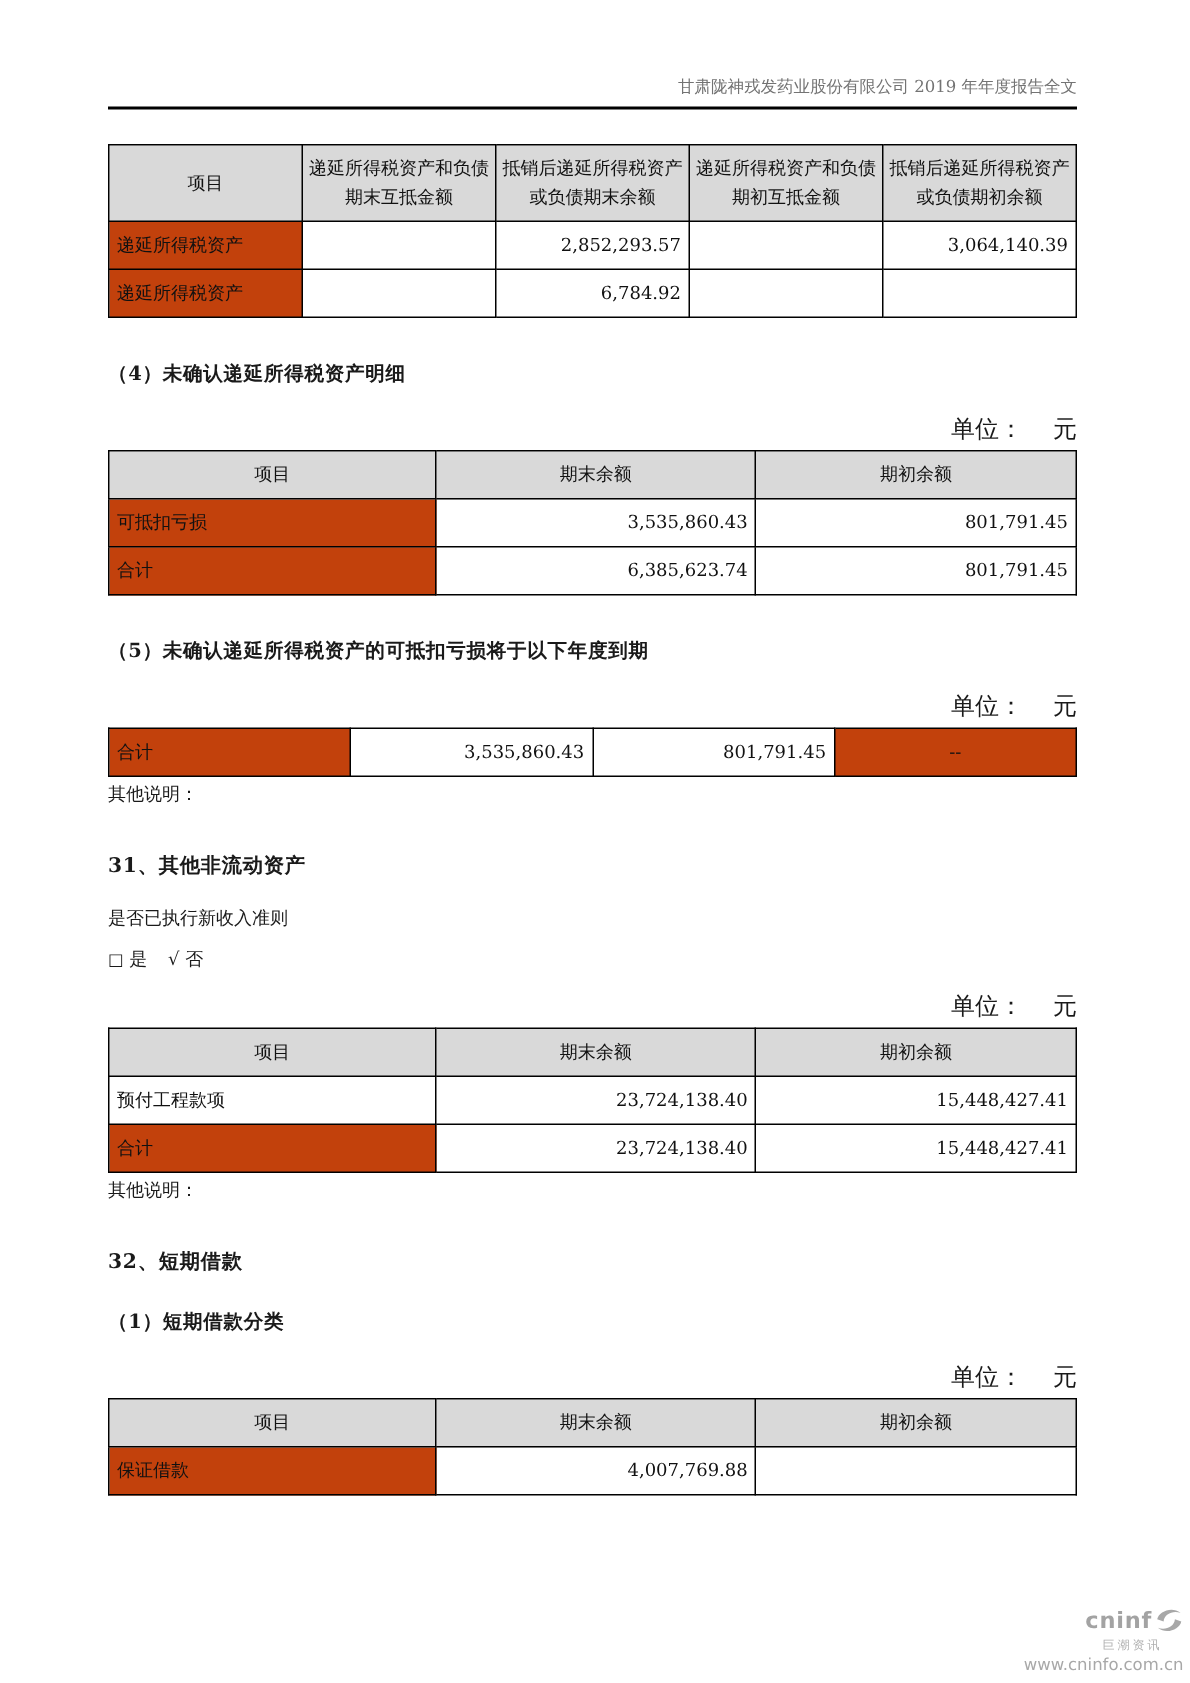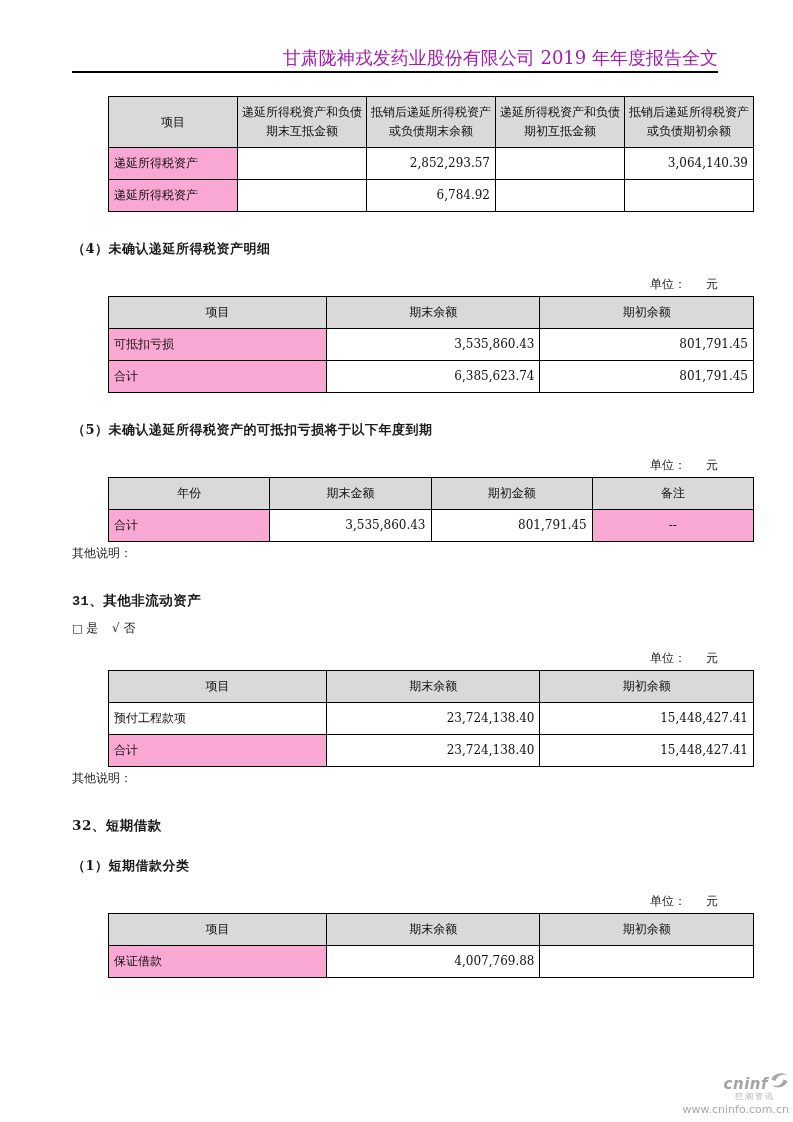--- a/index.html
+++ b/index.html
@@ -9,71 +9,71 @@
     font-family:"DejaVu Serif","Liberation Serif",serif;
     color:#1a1a1a;
     -webkit-font-smoothing:antialiased;
   }
   .page { position:relative; width:793px; height:1122px; overflow:hidden; background:#fff; }
   .content { position:absolute; left:72px; top:0; width:646px; }
 
   .doc-title {
     padding-top:50px;
     text-align:right;
-    font-size:18px;
+    font-size:11px;
     line-height:16px;
-    color:#a21caf;
+    color:#737373;
   }
   .header-rule {
     border:none;
     border-top:2px solid #000;
     margin:5px 0 0 0;
   }
 
   table {
     width:100%;
     border-collapse:collapse;
     table-layout:fixed;
     font-size:12px;
     color:#111;
   }
   table, td, th { border:1px solid #000; }
-  table { border-width:1.5px;margin-left:36px; }
+  table { border-width:1.5px; }
   th {
     background:#d9d9d9;
     font-weight:normal;
     text-align:center;
     vertical-align:middle;
     padding:2px 4px;
     line-height:1.55;
   }
   td {
     vertical-align:middle;
     padding:2px 5px;
     height:27px;
     line-height:1.3;
   }
   td.lbl { text-align:left; }
   td.num { text-align:right; }
   td.ctr { text-align:center; }
-  td.shade { background:#f9a8d4; }
+  td.shade { background:#c2410c; }
   .t1 th { height:46px; }
   .th-plain { height:27px; }
 
   .sec-heading {
     font-size:13px;
     font-weight:bold;
     margin-top:28px;
     letter-spacing:0.5px;
   }
   .sec-heading.big { font-size:13.5px; }
 
   .unit-line {
     text-align:right;
-    font-size:12px;
+    font-size:16px;
     margin-top:18px;
     margin-bottom:3px;
   }
   .unit-line .unit-cur { margin-left:20px; }
 
   .notes-line {
     font-size:12px;
     margin-top:3px;
   }
   .plain-line {
@@ -91,24 +91,23 @@
     position:absolute;
     right:4px;
     bottom:6px;
     text-align:right;
     color:#a8a8a8;
     line-height:1.1;
     width:120px;
   }
   .footer-logo .brand-row {
     display:flex;
-    align-items:flex-end;
+    align-items:flex-start;
     justify-content:flex-end;
     gap:2px;
-    font-style:italic;
   }
   .footer-logo .brand {
     font-family:"DejaVu Sans","Liberation Sans",sans-serif;
     font-weight:bold;
     font-size:15px;
     letter-spacing:0.5px;
     color:#a3a3a3;
   }
   .footer-logo .sub {
     font-family:"DejaVu Sans","Liberation Sans",sans-serif;
@@ -201,37 +200,32 @@
       <span>单位：</span><span class="unit-cur">元</span>
     </div>
     <table>
       <colgroup>
           <col style="width:25%">
           <col style="width:25%">
           <col style="width:25%">
           <col style="width:25%">
         </colgroup>
       <tbody>
-          <tr>
-        <th class="th-plain">年份</th>
-        <th class="th-plain">期末金额</th>
-        <th class="th-plain">期初金额</th>
-        <th class="th-plain">备注</th>
-      </tr>
       <tr>
         <td class="lbl shade">合计</td>
         <td class="num">3,535,860.43</td>
         <td class="num">801,791.45</td>
         <td class="ctr shade">--</td>
       </tr>
     </tbody>
       </table>
     <div class="notes-line">其他说明：</div>
 
-    <div class="sec-heading big" style="margin-top:30px;font-family:Liberation Mono, monospace;">31、其他非流动资产</div>
+    <div class="sec-heading big" style="margin-top:30px;">31、其他非流动资产</div>
+    <div class="plain-line">是否已执行新收入准则</div>
     <div class="check-line">
       <span class="box">□</span>
       <span>是</span>
       <span class="gap">√</span>
       <span>否</span>
     </div>
     <div class="unit-line" style="margin-top:13px;">
       <span>单位：</span><span class="unit-cur">元</span>
     </div>
     <table>

